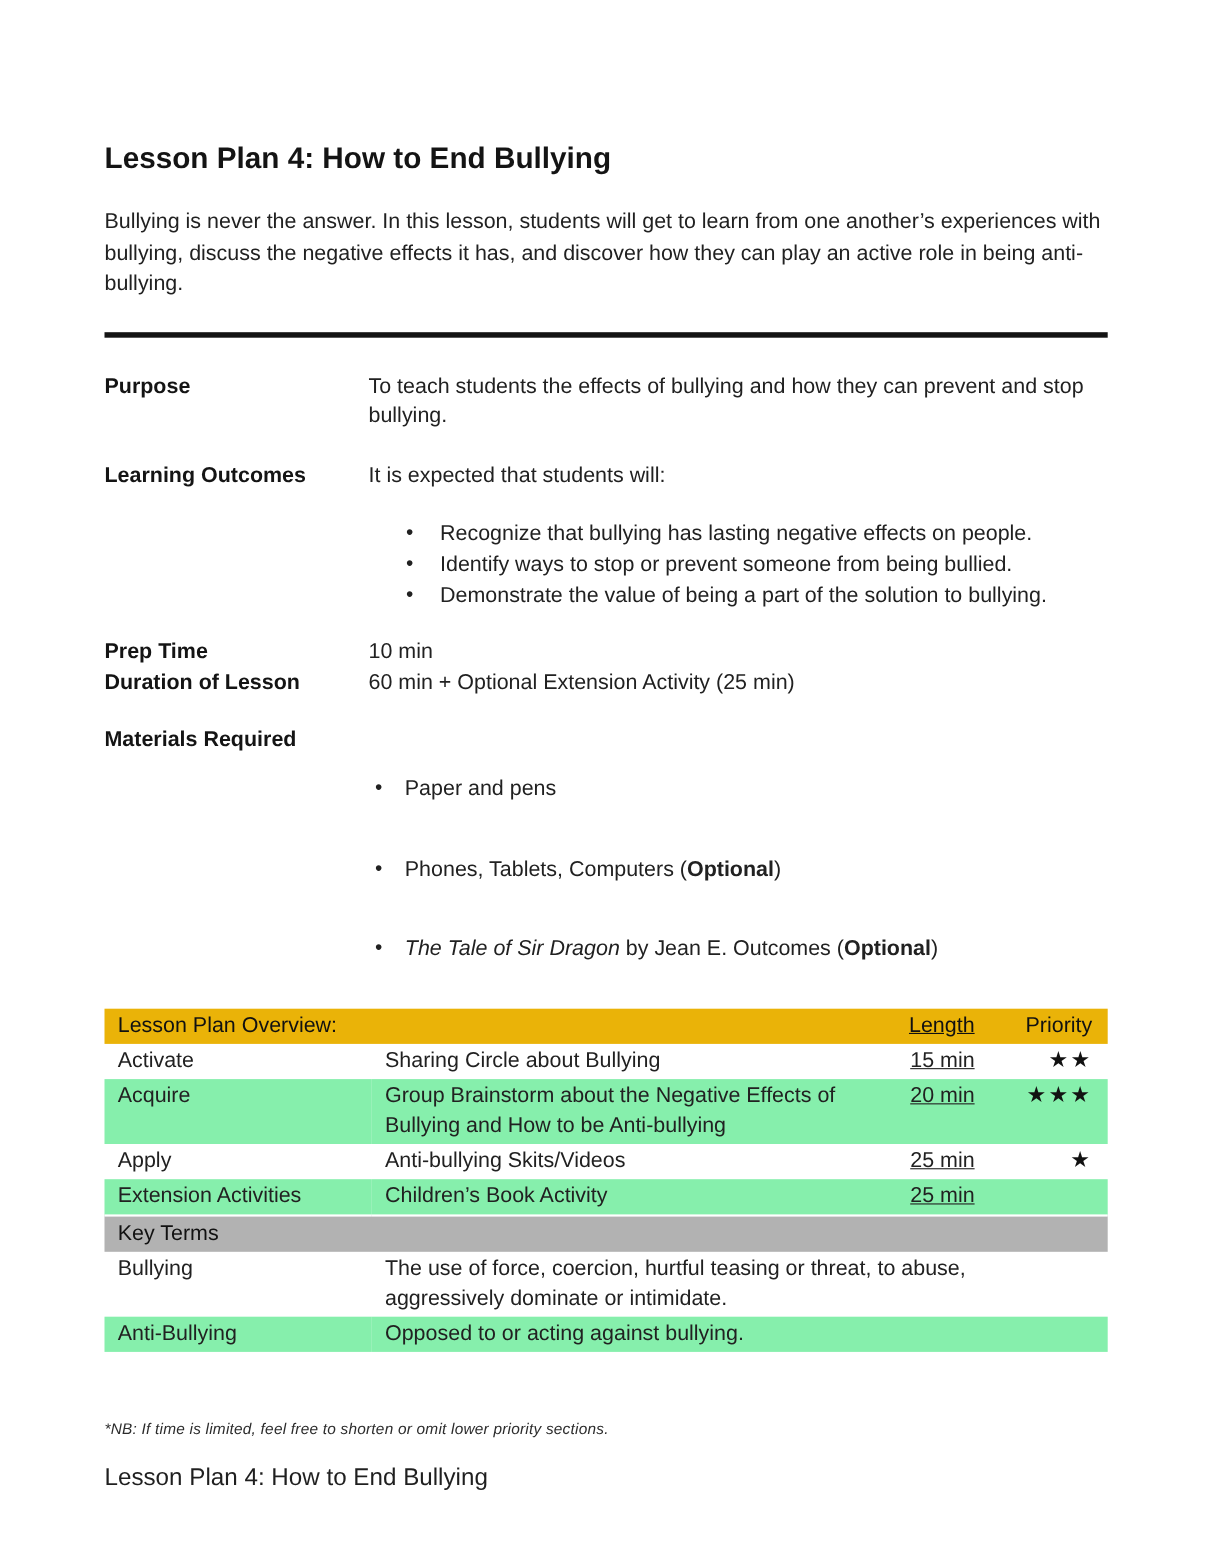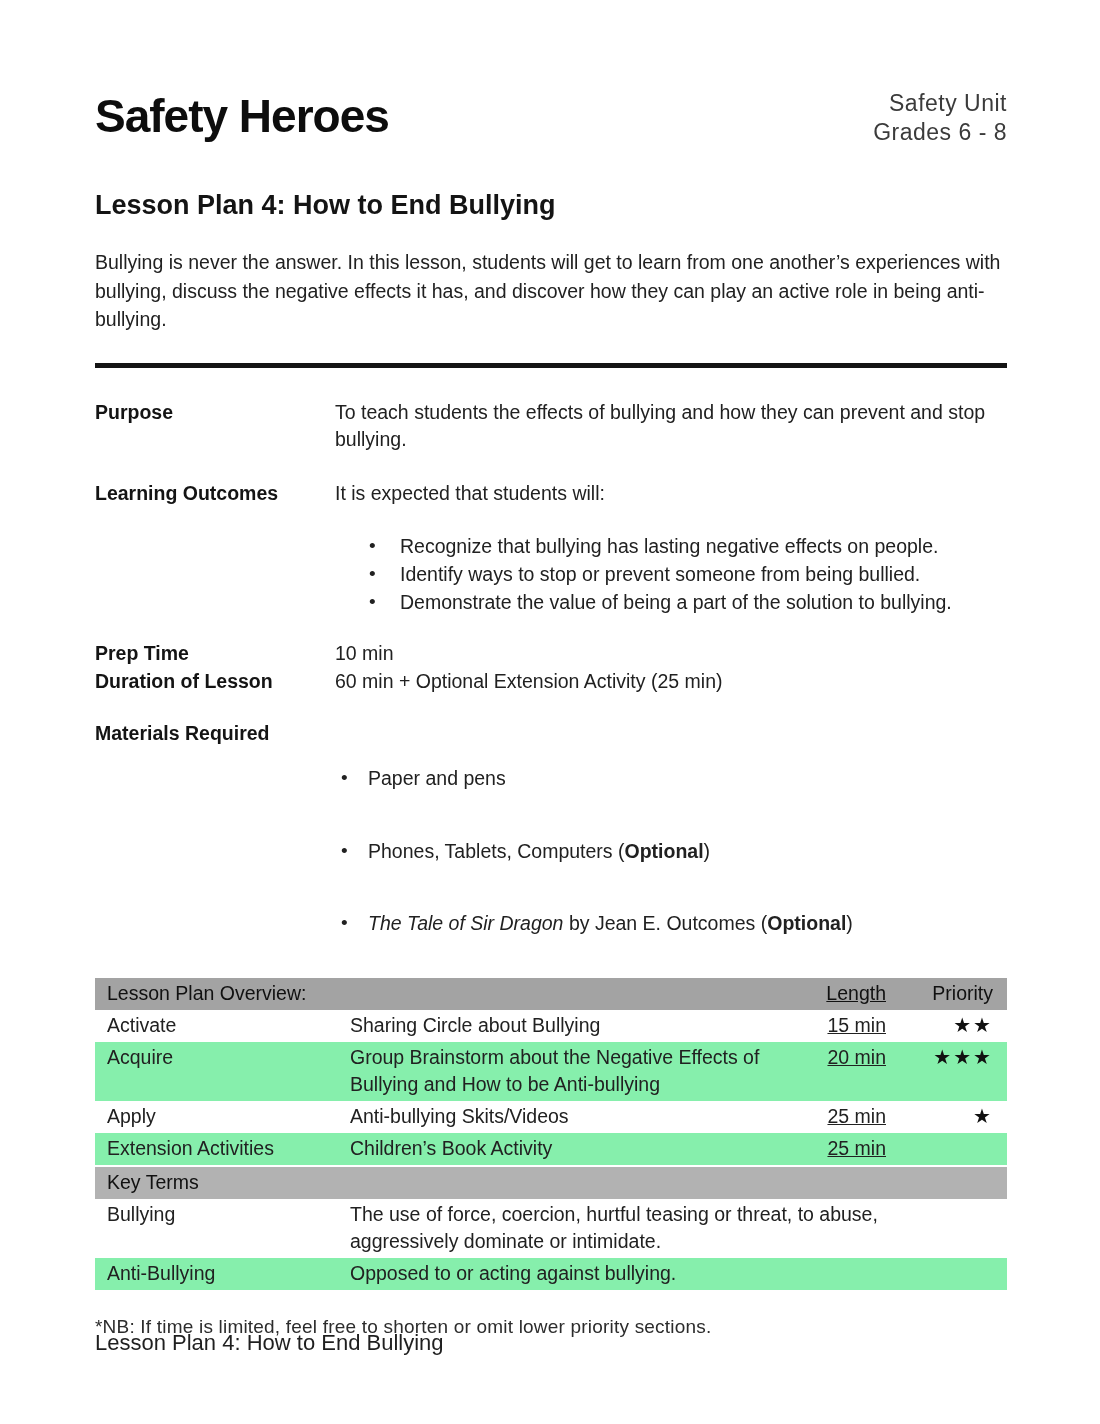--- a/index.html
+++ b/index.html
@@ -45,44 +45,37 @@
   .materials-list li::before { content:"•"; position:absolute; left:-27px; font-size:19px; }
   .b { font-weight:700; }
   .it { font-style:italic; }
 
   
   table.overview {
     margin-top:40px; width:912px; table-layout:fixed;
     border-collapse:collapse; font-size:19.5px; line-height:27px; color:#212121;
   }
   table.overview td, table.overview th { padding:2px 12px 3px; vertical-align:top; text-align:left; font-weight:400; }
-  .hdr-row th { background:#a3a3a3; font-weight:700; color:#111; }
+  .hdr-row th { background:#eab308; font-weight:700; color:#111; }
   .row-alt td { background:#86efac; }
   .key-row td { background:#b2b2b2; font-weight:700; color:#111; border-top:2px solid #fff;margin-top:16px; }
   .col-length { text-align:right !important; padding-right:4px !important;text-decoration:underline; }
   .col-priority { text-align:right !important; padding-right:14px !important; }
   .stars { font-size:20px; letter-spacing:2px; color:#111; white-space:nowrap; }
   .def-span { display:block; max-width:580px; }
 
   
-  .note { margin-top:26px; font-size:19px; color:#2c2c2c; letter-spacing:0.2px; }
+  .note { margin-top:62px; font-size:14px; font-style:italic; color:#2c2c2c; letter-spacing:0.2px; }
   .footer-text { position:absolute; left:95px; top:1330px; font-size:22px; color:#1f1f1f; }
 </style>
 </head>
 <body>
 
 <div class="page">
 
-  <div class="header-row">
-    <div class="brand-title">Safety Heroes</div>
-    <div class="unit-block">
-      <div>Safety Unit</div>
-      <div>Grades 6 - 8</div>
-    </div>
-  </div>
 
   <div class="lesson-title">Lesson Plan 4: How to End Bullying</div>
 
   <div class="intro">Bullying is never the answer. In this lesson, students will get to learn from one another’s experiences with bullying, discuss the negative effects it has, and discover how they can play an active role in being anti-bullying.</div>
 
   <div class="rule"></div>
 
   <div>
 
     <div class="detail-row mt-32">

